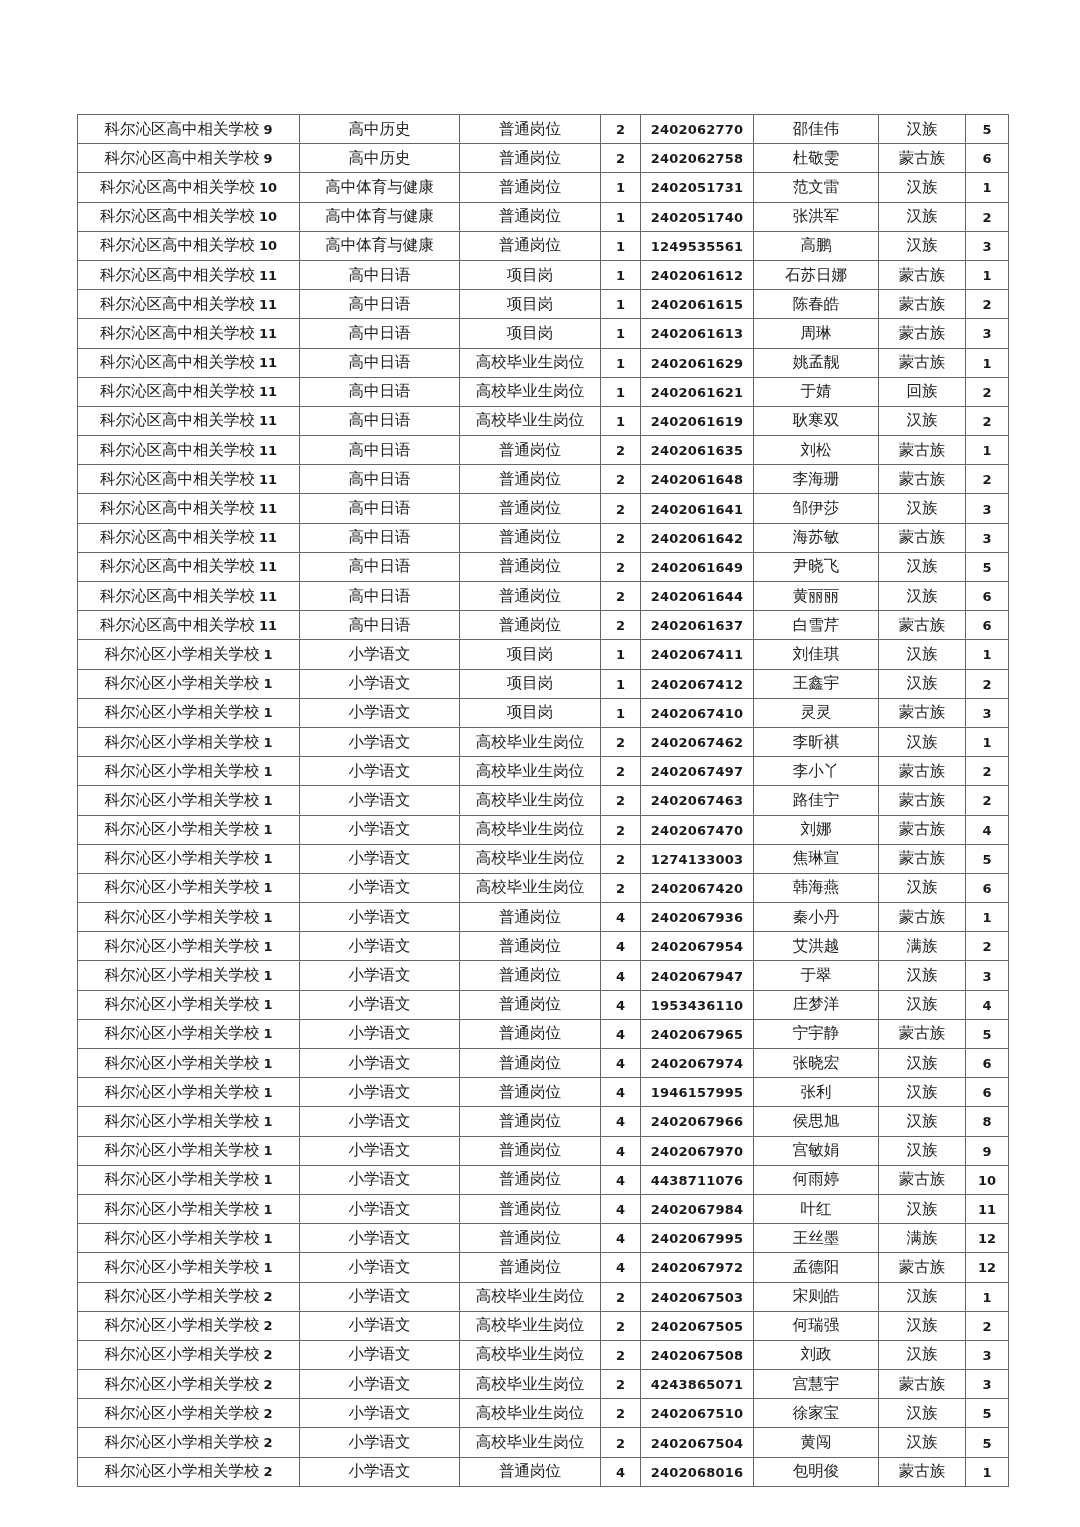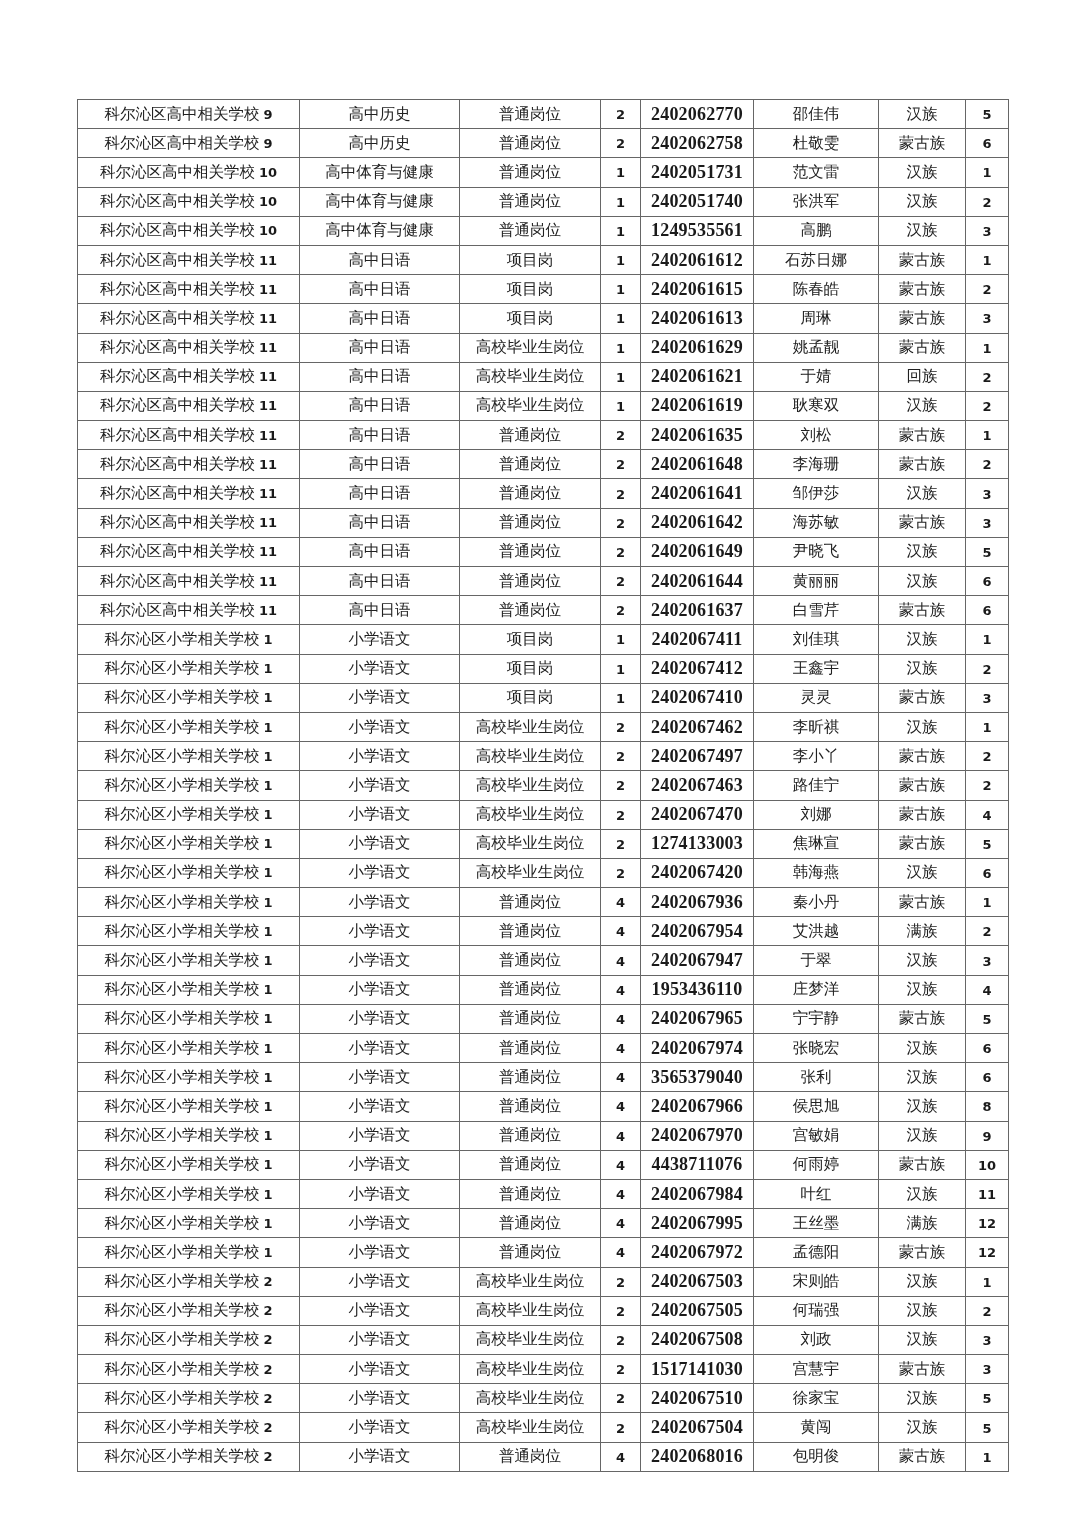--- a/index.html
+++ b/index.html
@@ -10,21 +10,21 @@
   .page {
     position: relative;
     width: 1080px;
     height: 1527px;
     background: #ffffff;
     overflow: hidden;
   }
   table.results {
     position: absolute;
     left: 77px;
-    top: 99px;
+    top: 114px;
     width: 931px;
     border-collapse: collapse;
     table-layout: fixed;
   }
   table.results td {
     border: 1px solid #666666;
     text-align: center;
     vertical-align: middle;
     height: 28.2px;
     padding: 0 2px;
@@ -36,23 +36,22 @@
     font-size: 15.5px;
     color: #212121;
   }
   .num {
     font-family: "DejaVu Sans", "Liberation Sans", sans-serif;
     font-weight: 700;
     font-size: 13px;
     color: #1a1a1a;
   }
   td.id-cell .num {
-    font-size: 18px;
+    font-size: 13px;
     letter-spacing: 0.2px;
-    font-family: Liberation Serif, serif;
   }
 </style>
 </head>
 <body>
 
 <div class="page">
   <table class="results">
     <colgroup>
       <col style="width:222px">
       <col style="width:160px">
@@ -392,21 +391,21 @@
           <td class="id-cell"><span class="num">2402067974</span></td>
           <td><span class="cn">张晓宏</span></td>
           <td><span class="cn">汉族</span></td>
           <td><span class="num">6</span></td>
         </tr>
         <tr>
           <td><span class="cn">科尔沁区小学相关学校</span> <span class="num">1</span></td>
           <td><span class="cn">小学语文</span></td>
           <td><span class="cn">普通岗位</span></td>
           <td><span class="num">4</span></td>
-          <td class="id-cell"><span class="num">3565379040</span></td>
+          <td class="id-cell"><span class="num">1946157995</span></td>
           <td><span class="cn">张利</span></td>
           <td><span class="cn">汉族</span></td>
           <td><span class="num">6</span></td>
         </tr>
         <tr>
           <td><span class="cn">科尔沁区小学相关学校</span> <span class="num">1</span></td>
           <td><span class="cn">小学语文</span></td>
           <td><span class="cn">普通岗位</span></td>
           <td><span class="num">4</span></td>
           <td class="id-cell"><span class="num">2402067966</span></td>
@@ -492,21 +491,21 @@
           <td class="id-cell"><span class="num">2402067508</span></td>
           <td><span class="cn">刘政</span></td>
           <td><span class="cn">汉族</span></td>
           <td><span class="num">3</span></td>
         </tr>
         <tr>
           <td><span class="cn">科尔沁区小学相关学校</span> <span class="num">2</span></td>
           <td><span class="cn">小学语文</span></td>
           <td><span class="cn">高校毕业生岗位</span></td>
           <td><span class="num">2</span></td>
-          <td class="id-cell"><span class="num">1517141030</span></td>
+          <td class="id-cell"><span class="num">4243865071</span></td>
           <td><span class="cn">宫慧宇</span></td>
           <td><span class="cn">蒙古族</span></td>
           <td><span class="num">3</span></td>
         </tr>
         <tr>
           <td><span class="cn">科尔沁区小学相关学校</span> <span class="num">2</span></td>
           <td><span class="cn">小学语文</span></td>
           <td><span class="cn">高校毕业生岗位</span></td>
           <td><span class="num">2</span></td>
           <td class="id-cell"><span class="num">2402067510</span></td>

